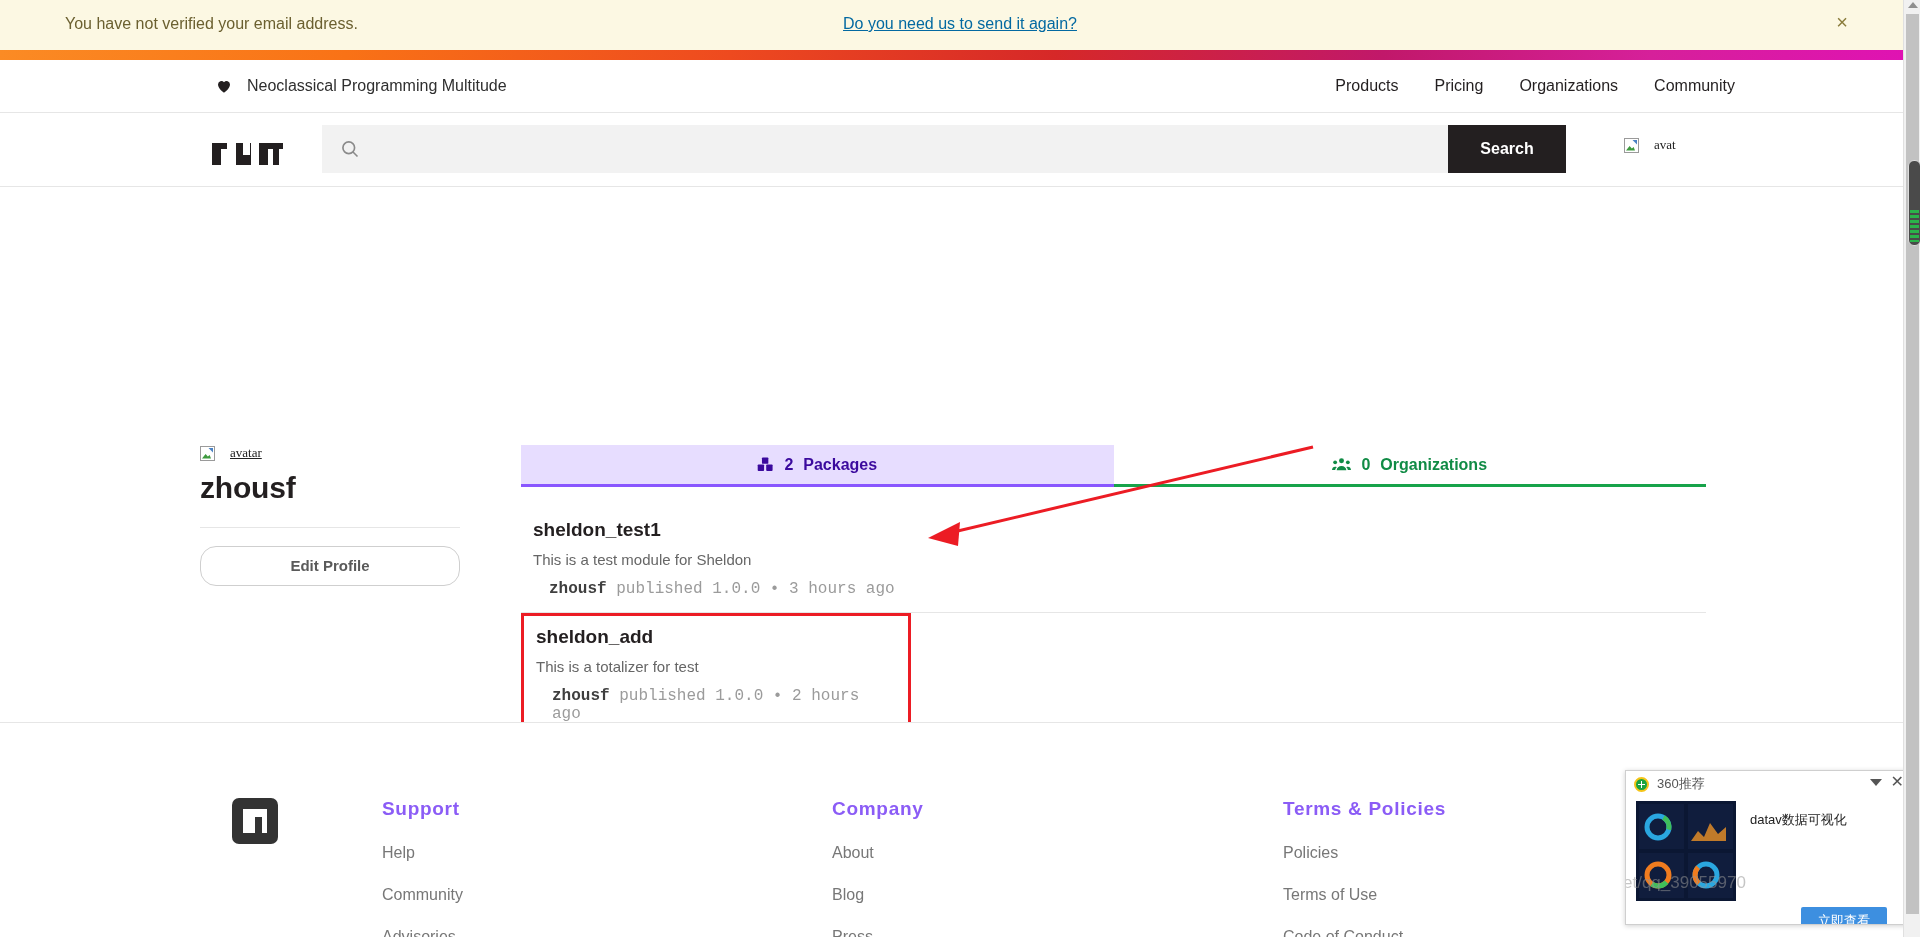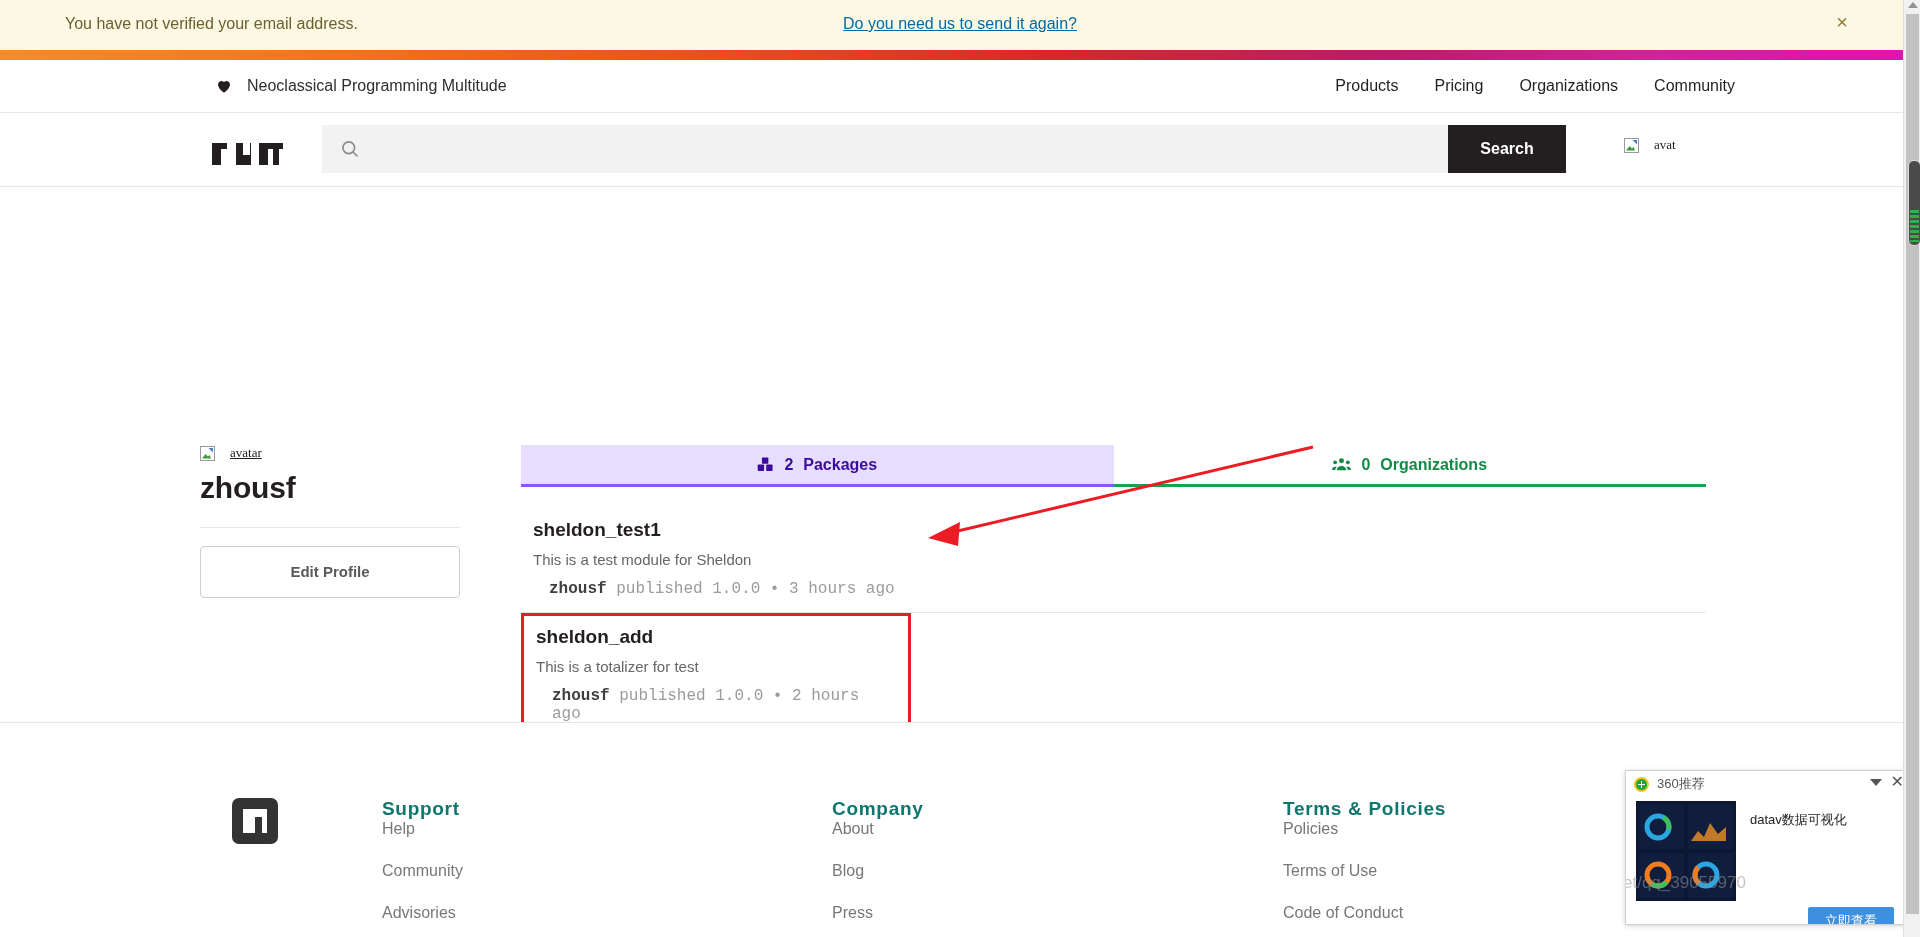--- a/index.html
+++ b/index.html
@@ -137,22 +137,22 @@
   .profile-avatar { margin-bottom: 4px; }
   .profile-name {
     font-size: 30px; font-weight: bold; color: #231f20;
     margin: 6px 0 0 0; letter-spacing: -0.2px;
   }
   .profile-rule {
     border: 0; border-top: 1px solid #e6e6e6;
     margin: 22px 0 18px 0;
   }
   .edit-profile-btn {
-    display: block; width: 260px; height: 52px;
-    background: #fff; border: 1px solid #cfcfcf; border-radius: 4px;
+    display: block; width: 260px; height: 40px;
+    background: #fff; border: 1px solid #cfcfcf; border-radius: 16px;
     font-size: 15px; font-weight: bold; color: #5a5a5a;
     cursor: pointer; font-family: "Liberation Sans", sans-serif;
   }
 
   .content-col {
     position: absolute; left: 521px; top: 258px;
     width: 1185px;
   }
 
   
@@ -245,22 +245,22 @@
   .fl-square::after {
     content: ""; position: absolute; left: 11px; top: 11px;
     width: 24px; height: 24px; background: #fff;
   }
   .fl-square::before {
     content: ""; position: absolute; left: 23px; top: 19px;
     width: 7px; height: 16px; background: #333; z-index: 2;
   }
   .footer-col { position: absolute; }
   .fc-title {
-    font-size: 19px; font-weight: bold; color: #0f766e;
-    letter-spacing: 0.7px; 
+    font-size: 19px; font-weight: bold; color: #8b5cf6;
+    letter-spacing: 0.7px; margin-bottom: 24px;
   }
   .fc-link {
     display: block; font-size: 16px; color: #777;
     text-decoration: none; margin-bottom: 24px; cursor: pointer;
   }
 
   
   .ad-popup {
     position: absolute; left: 1625px; top: 770px;
     width: 288px; height: 155px;
@@ -296,21 +296,21 @@
   }
   .ad-body { display: flex; padding: 4px 8px 0 10px; position: relative; }
   .ad-thumb {
     width: 100px; height: 100px; background: #0b1733; flex: none;
     position: relative; overflow: hidden;
   }
   .ad-thumb .q { position: absolute; background: #101d3d; }
   .ad-right { margin-left: 14px; position: relative; flex: 1; }
   .ad-desc { font-size: 13px; color: #222; margin-top: 10px; }
   .ad-cta {
-    position: absolute; right: 10px; bottom: -34px;
+    position: absolute; right: 17px; bottom: -34px;
     width: 86px; height: 28px;
     background: #3d8fe0; color: #fff; border: 0; border-radius: 2px;
     font-size: 13px; cursor: pointer;
     font-family: "Liberation Sans", sans-serif;
   }
   .ad-watermark {
     position: absolute; left: -265px; bottom: 8px;
     font-size: 17px; color: rgba(150,150,150,.55);
     white-space: nowrap; font-family: "Liberation Sans", sans-serif;
   }

